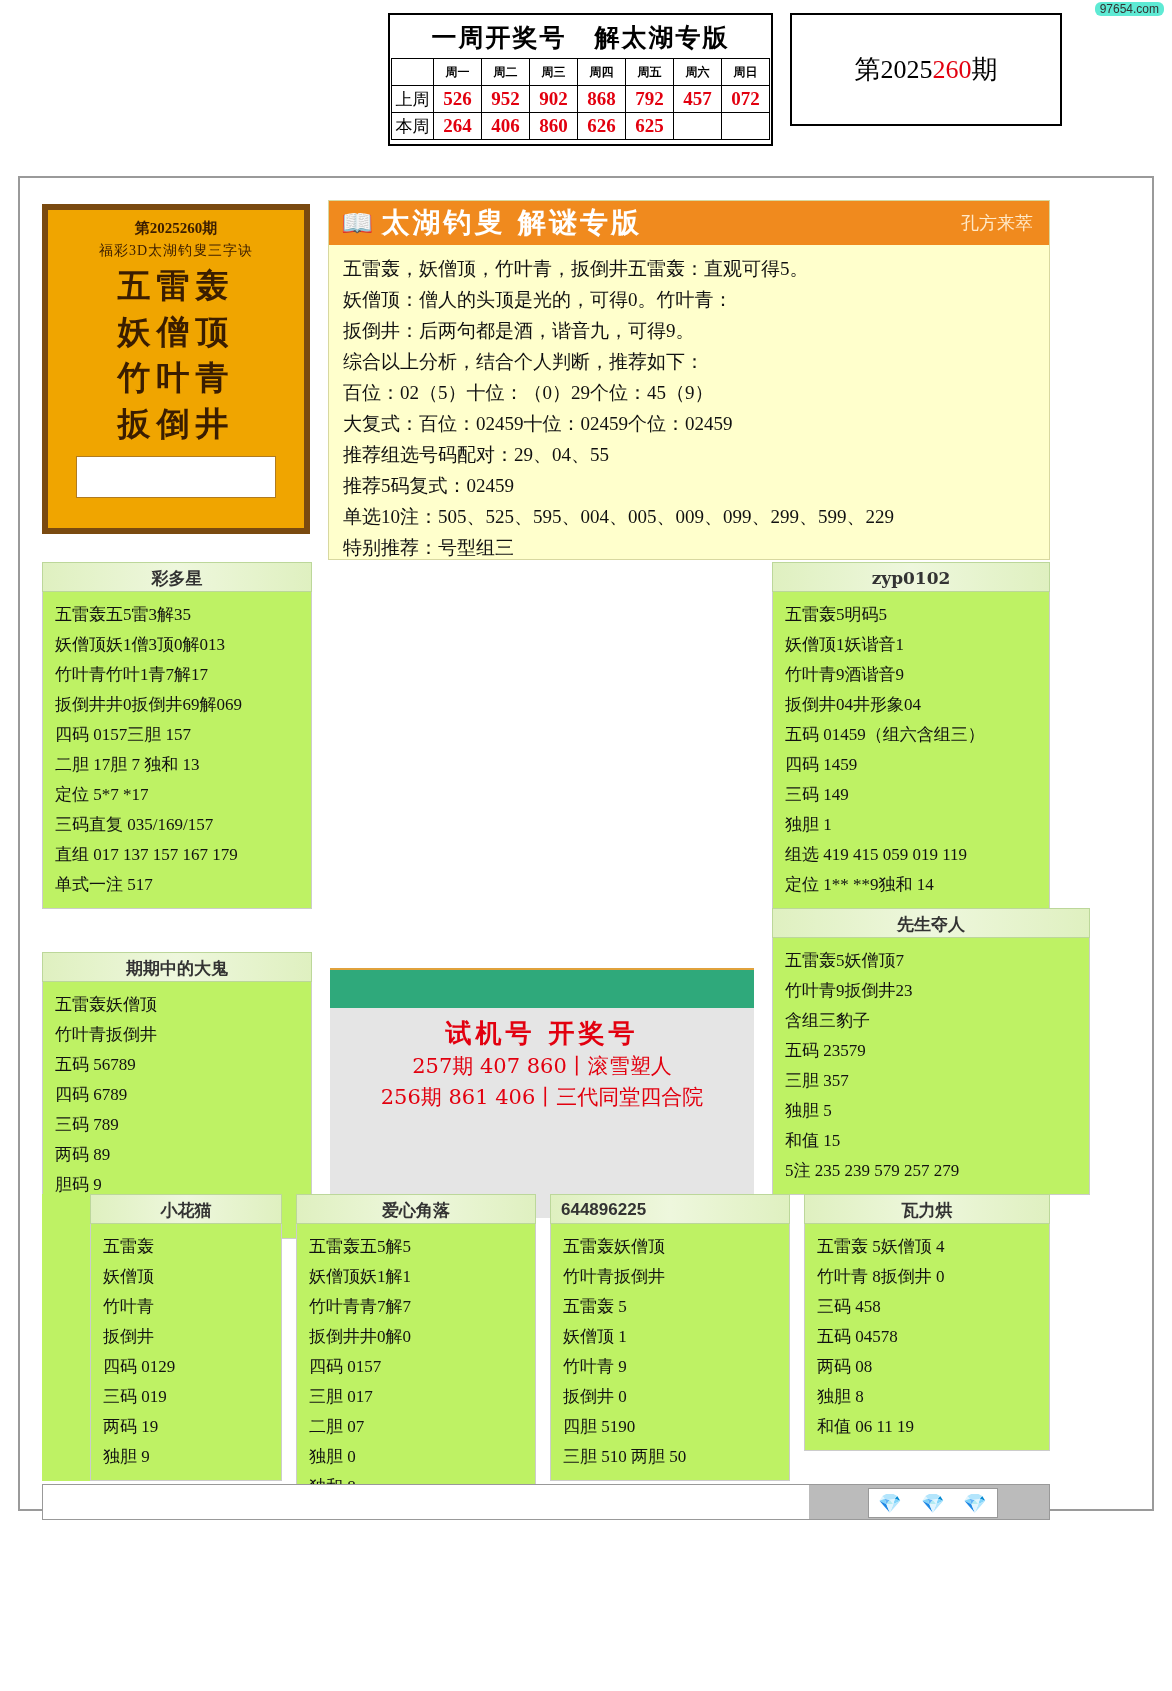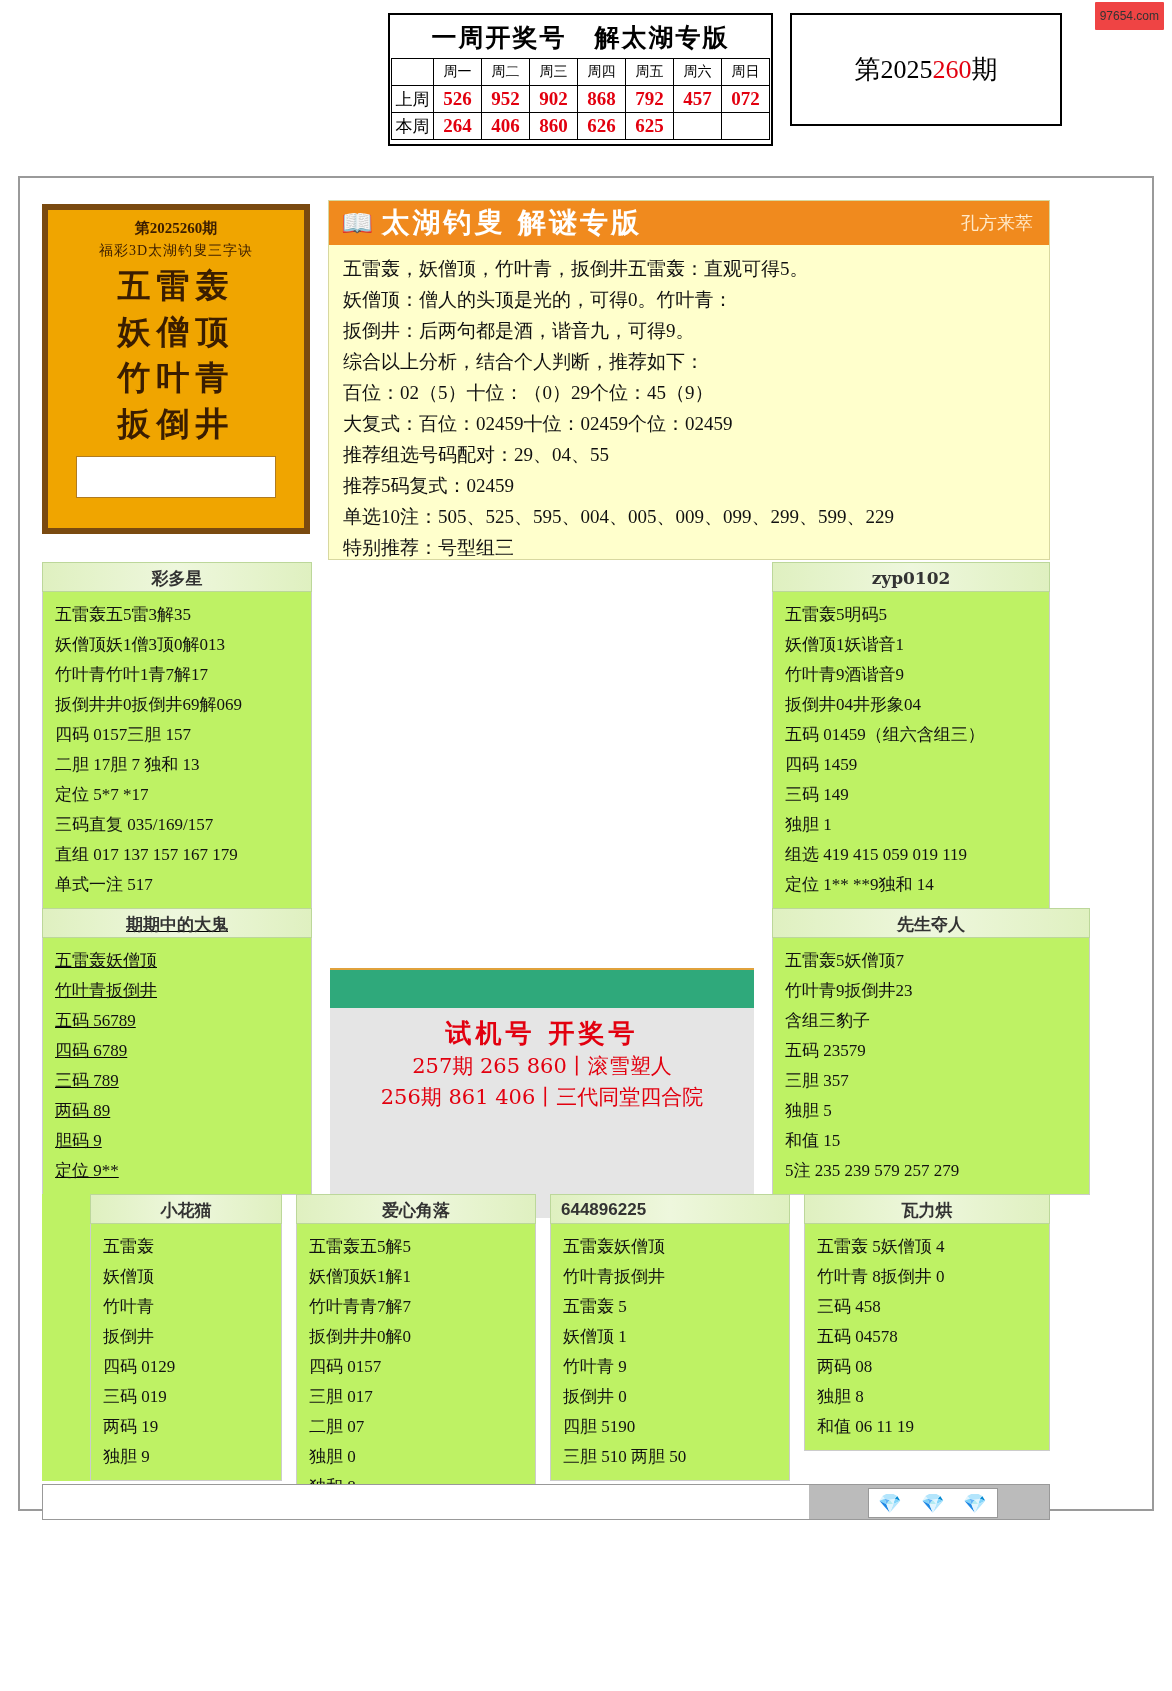--- a/index.html
+++ b/index.html
@@ -6,43 +6,43 @@
   html, body { margin:0; padding:0; }
   body {
     width:1172px; height:1691px;
     background:#fff;
     font-family:"Liberation Serif", serif;
     position:relative;
     overflow:hidden;
   }
   .watermark {
     position:absolute; top:2px; right:8px;
-    background:#ef4444; color:#333; font-size:12px;
-    padding:7px 5px; font-family:"Liberation Sans", sans-serif;
-    border-radius:1px;
+    background:#5eead4; color:#333; font-size:12px;
+    padding:0 5px; font-family:"Liberation Sans", sans-serif;
+    border-radius:6px;
   }
   
   .top-area { position:absolute; top:8px; left:0; width:1172px; height:145px; }
   .weekbox {
     position:absolute; left:388px; top:5px; width:385px; height:133px;
     border:2px solid #000; background:#fff;
   }
   .weekbox .title {
     text-align:center; font-size:25px; font-weight:bold; letter-spacing:2px;
     padding-top:6px; padding-bottom:4px;
   }
   .weekbox .title .sp { display:inline-block; width:28px; }
   table.wk { border-collapse:collapse; margin:0 auto; }
   table.wk td {
     border:1px solid #000; text-align:center;
     font-size:19px; font-weight:bold; height:27px; width:48px;
     font-family:"Liberation Serif", serif;
   }
   table.wk td.lbl { width:42px; font-size:17px; color:#000; font-weight:normal; }
-  table.wk td.hd { font-size:14px; font-weight:normal; }
+  table.wk td.hd { font-size:12px; font-weight:bold; }
   table.wk td.num { color:#e2000f; }
   .issuebox {
     position:absolute; left:790px; top:5px; width:272px; height:113px;
     border:2px solid #000; background:#fff;
     display:flex; align-items:center; justify-content:center;
   }
   .issuebox .txt { font-size:26px; }
   .issuebox .red { color:#e2000f; }
 
   
@@ -93,21 +93,21 @@
     font-family:"DejaVu Serif", serif;
   }
   .card .hd.plain { font-family:"Liberation Sans", sans-serif; font-weight:bold; text-align:left; padding-left:10px;}
   .card .bd {
     border:1px solid #cccccc; border-top:none;
     padding:8px 12px; font-size:17px; line-height:30px; color:#111;
   }
 
   
   #card-caiduoxing { left:42px; top:562px; width:270px; }
-  #card-dagui     { left:42px; top:908px; width:270px;text-decoration:underline; }
+  #card-dagui     { left:42px; top:952px; width:270px; }
   #card-zyp       { left:772px; top:562px; width:278px; }
   #card-xiansheng { left:772px; top:908px; width:318px; }
   #card-xiaohuamao{ left:42px; top:1194px; width:240px;padding-left:48px; }
   #card-aixin     { left:296px; top:1194px; width:240px; }
   #card-num       { left:550px; top:1194px; width:240px; }
   #card-wali      { left:804px; top:1194px; width:246px; }
 
   
   .centerbox {
     position:absolute; left:330px; top:968px; width:424px; height:250px;
@@ -280,21 +280,21 @@
     <div>三胆 357</div>
     <div>独胆 5</div>
     <div>和值 15</div>
     <div>5注 235 239 579 257 279</div>
   </div>
 </div>
 
 <div class="centerbox">
   <div class="greenbar"></div>
   <div class="cTitle">试机号 开奖号</div>
-  <div class="line">257期 265  860丨滚雪塑人</div>
+  <div class="line">257期 407  860丨滚雪塑人</div>
   <div class="line">256期 861  406丨三代同堂四合院</div>
 </div>
 
 <div class="card" id="card-xiaohuamao">
   <div class="hd">小花猫</div>
   <div class="bd">
     <div>五雷轰</div>
     <div>妖僧顶</div>
     <div>竹叶青</div>
     <div>扳倒井</div>

